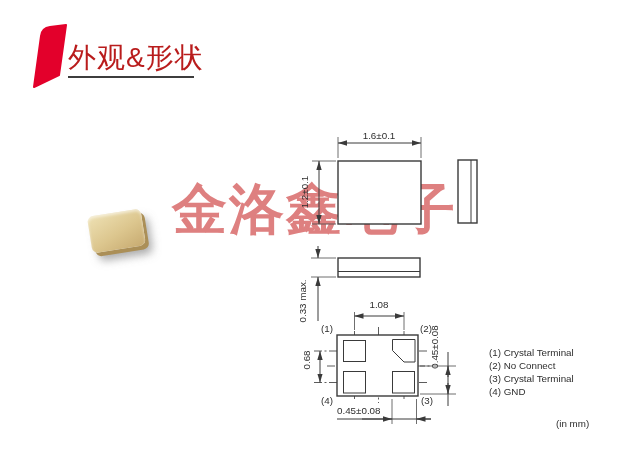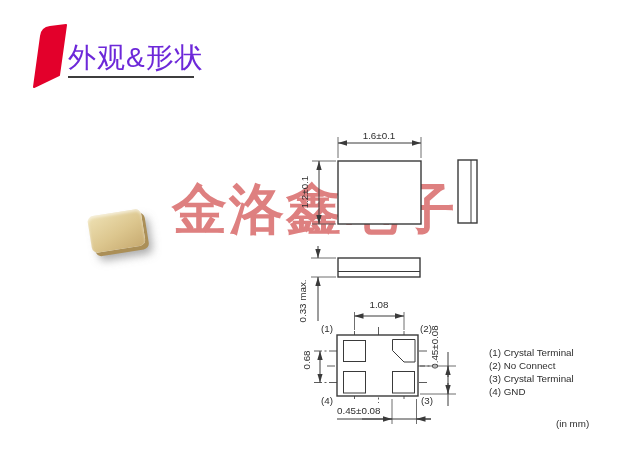--- a/index.html
+++ b/index.html
@@ -4,21 +4,21 @@
 <style>
   html,body{margin:0;padding:0;}
   body{
     width:620px;height:460px;position:relative;background:#ffffff;
     font-family:"Liberation Sans", sans-serif;overflow:hidden;
   }
   
   .hdr-flag{position:absolute;left:33px;top:24px;width:34px;height:66px;z-index:3;}
   .hdr-title{
     position:absolute;left:68px;top:42px;z-index:3;
-    font-size:28px;font-weight:500;color:#6d28d9;letter-spacing:1px;line-height:32px;
+    font-size:28px;font-weight:500;color:#b91c1c;letter-spacing:1px;line-height:32px;
   }
   .hdr-rule{position:absolute;left:68px;top:76px;width:126px;height:2px;background:#3d3d3d;z-index:3;}
   
   .watermark{
     position:absolute;left:172px;top:180px;z-index:1;
     font-family:"DejaVu Serif", serif;font-weight:bold;
     font-size:55px;line-height:58px;letter-spacing:2px;color:#d96a6a;opacity:.85;
     white-space:nowrap;
   }
   

